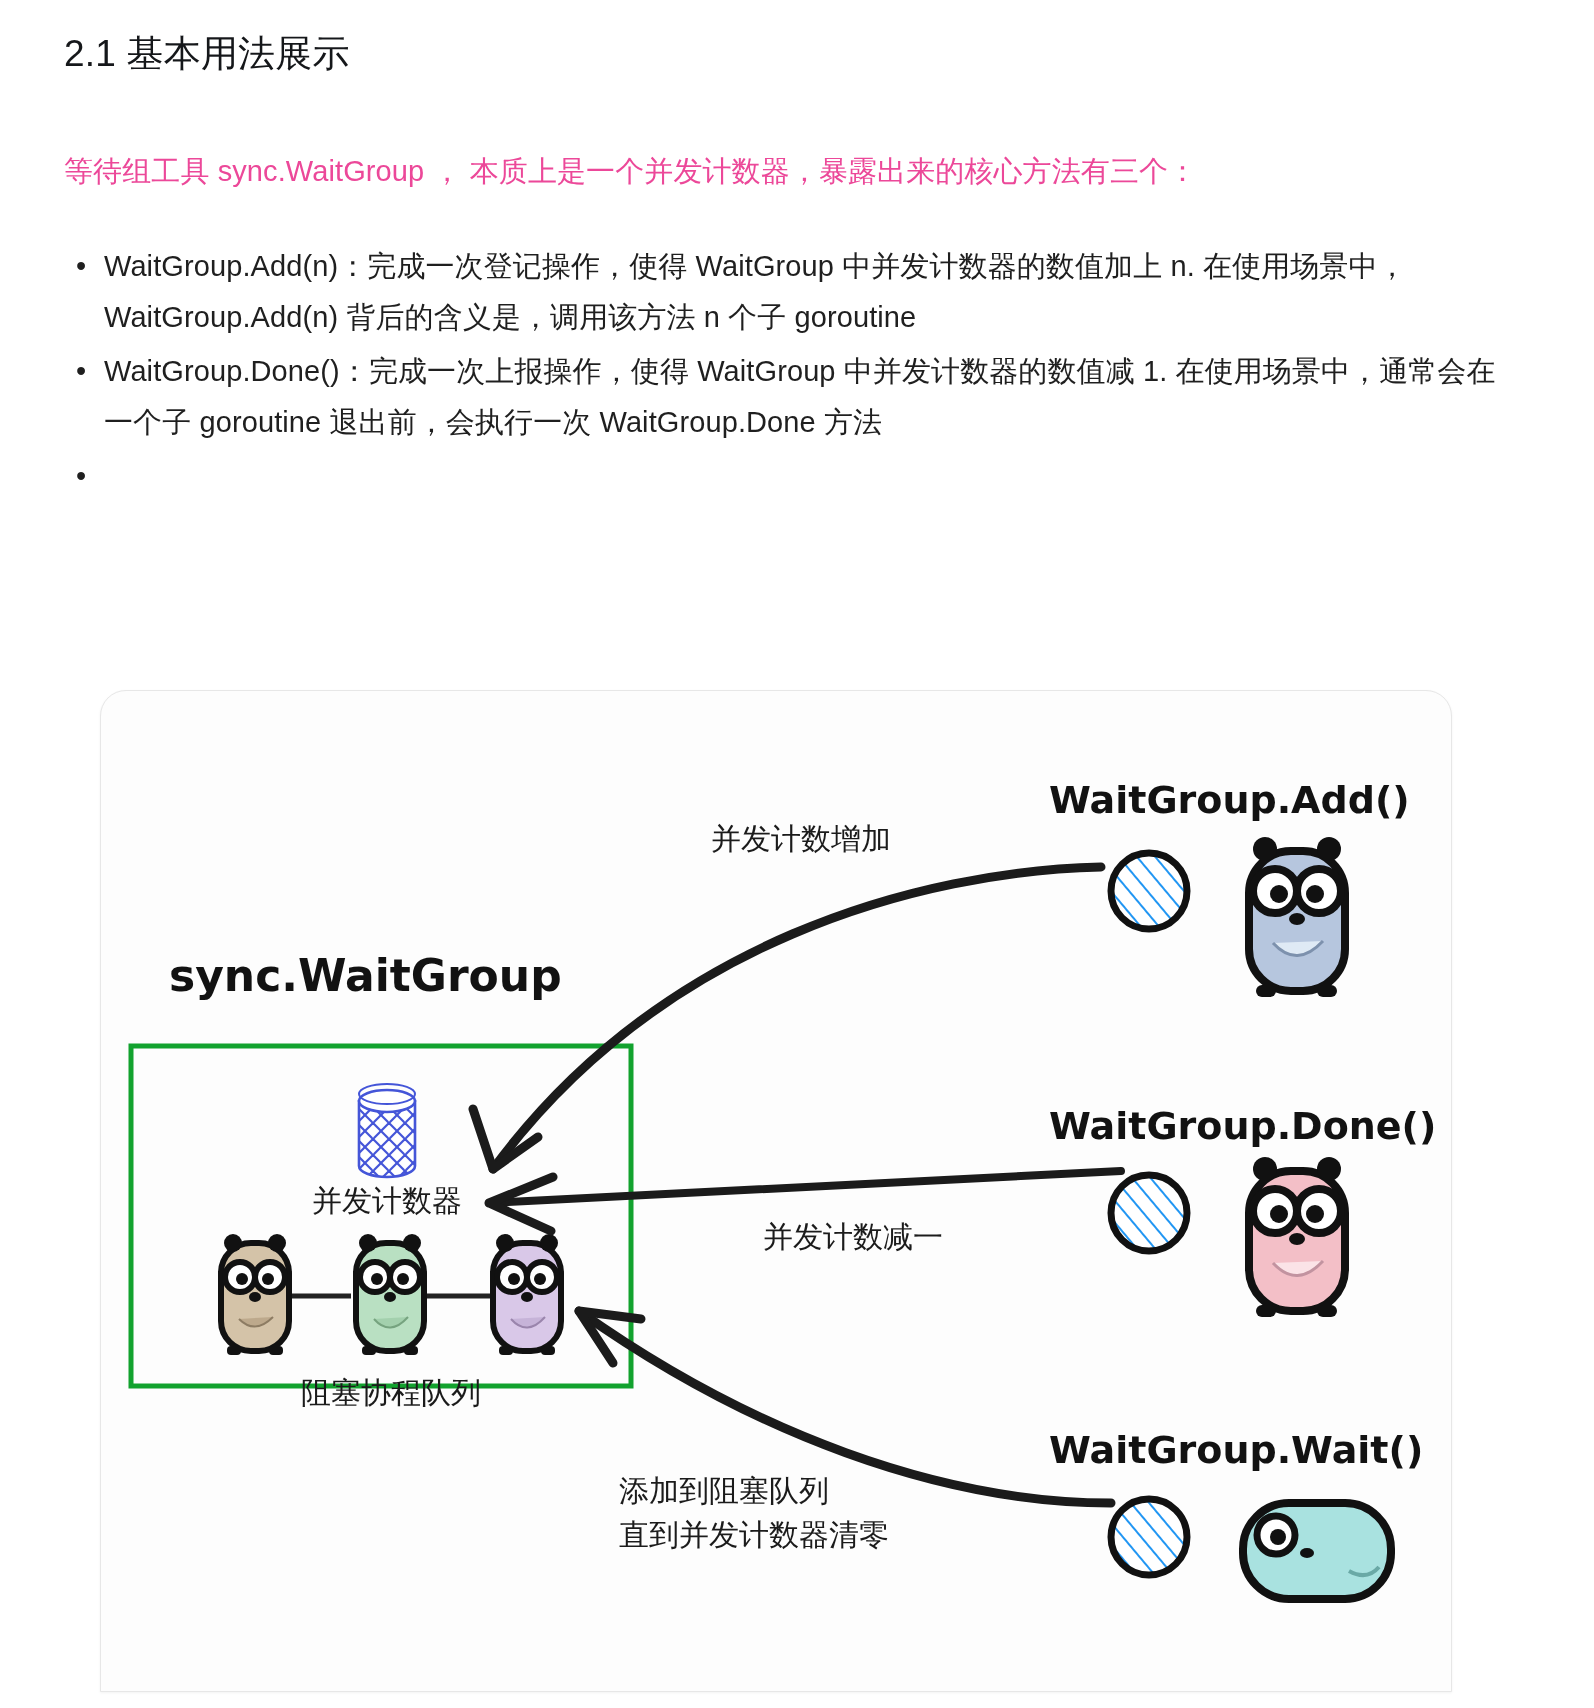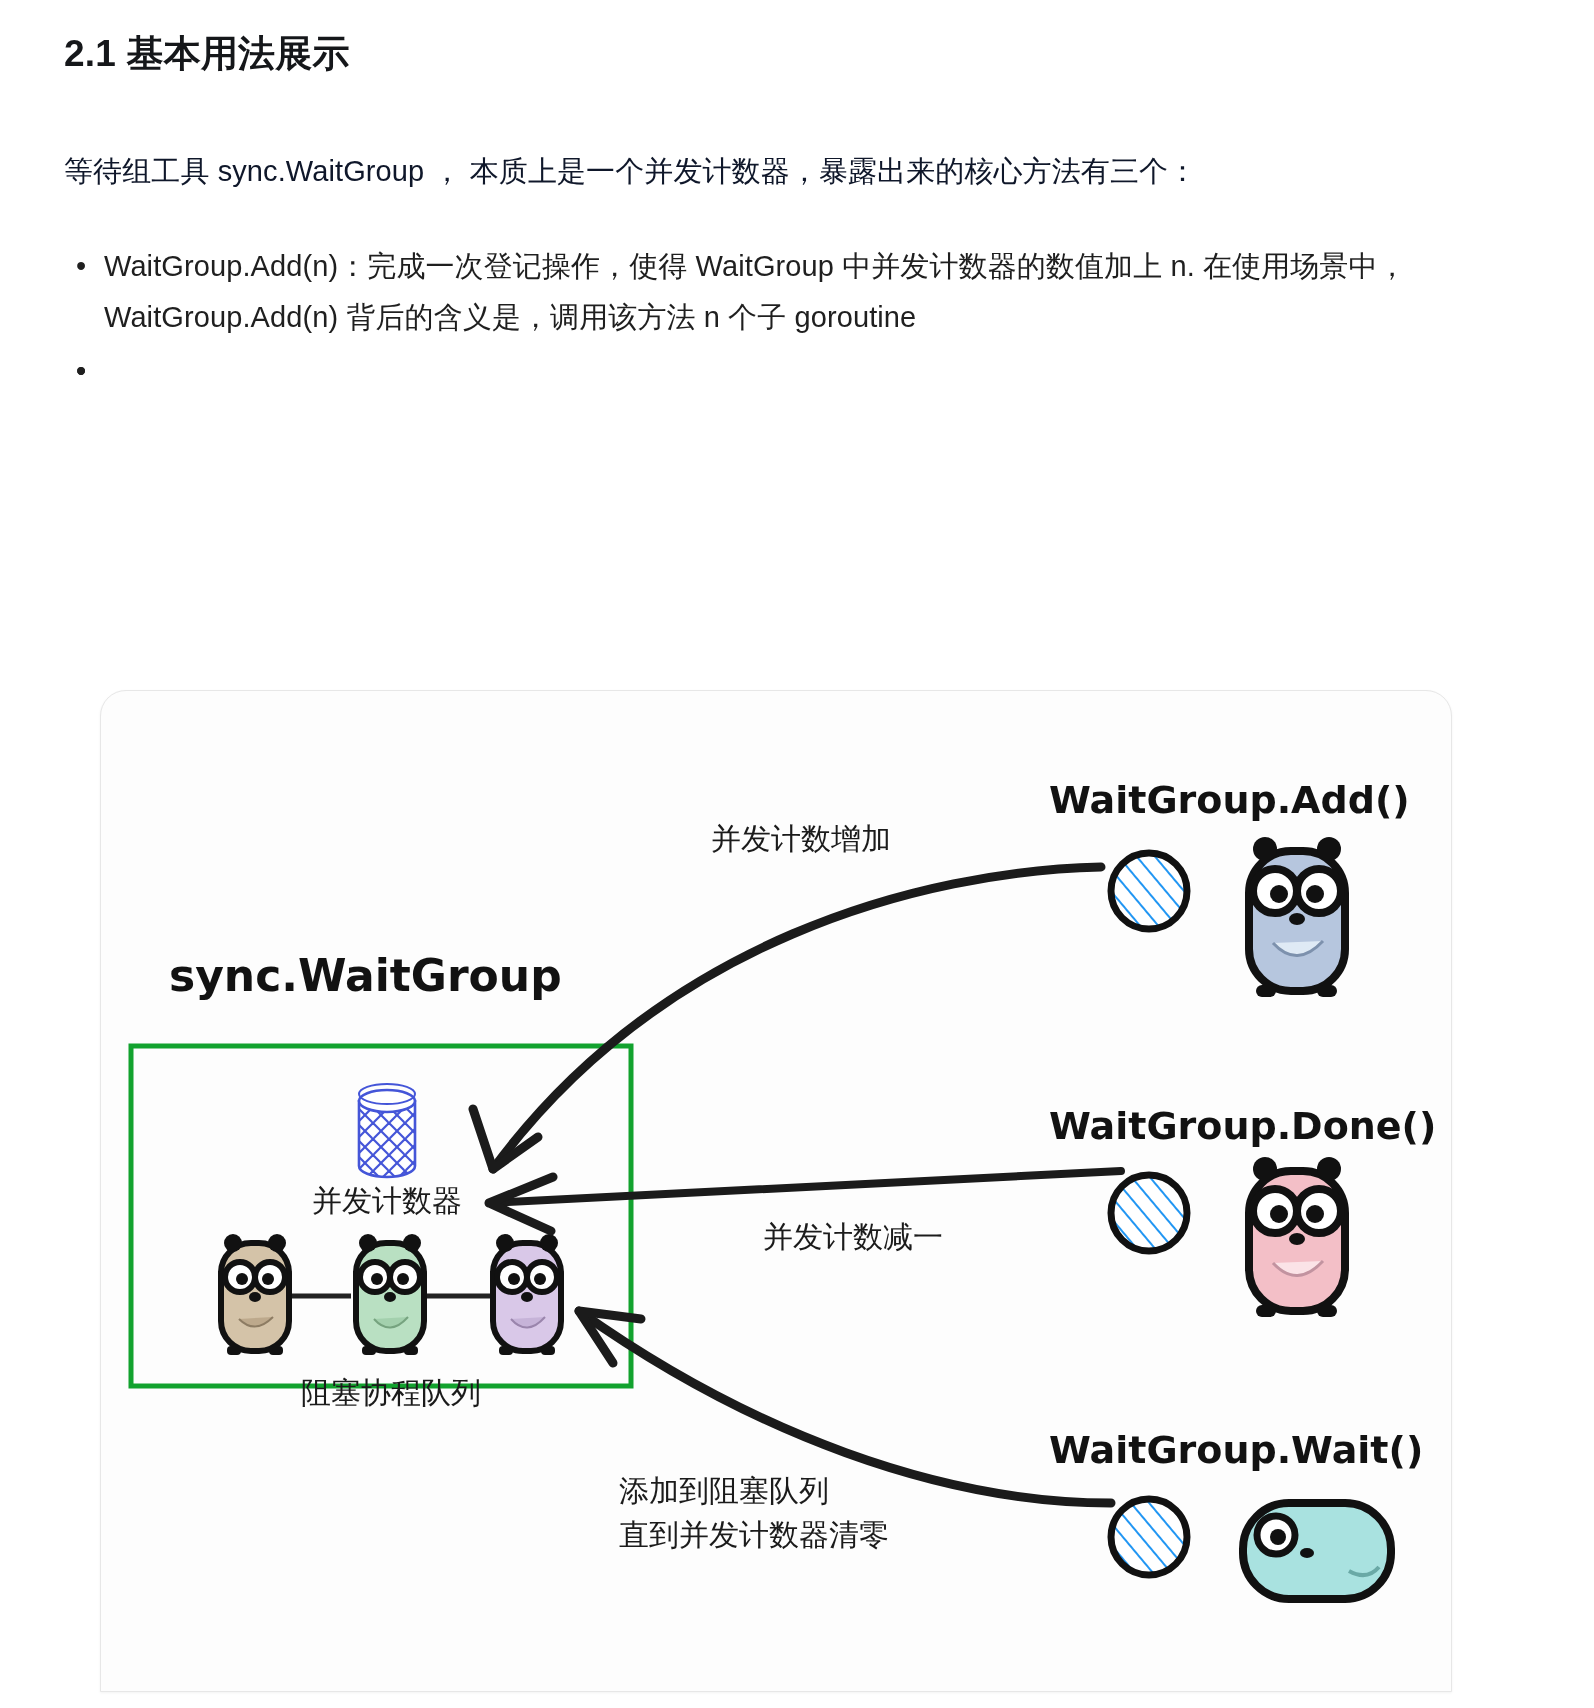--- a/index.html
+++ b/index.html
@@ -19,34 +19,34 @@
     position: relative;
     width: 1594px;
     height: 1708px;
     box-sizing: border-box;
     padding: 0 64px;
   }
 
   
   .section-heading {
     font-size: 37px;
-    font-weight: bold;
+    font-weight: normal;
     letter-spacing: 0.2px;
     margin: 0;
     padding-top: 28px;
     line-height: 1.4;
     color: #15171a;
   }
 
   
   .intro-paragraph {
     font-size: 29px;
     line-height: 1.75;
     margin: 66px 0 0 0;
-    color: #0f172a;
+    color: #ec4899;
     letter-spacing: 0.1px;
   }
 
   
   .method-list {
     list-style: none;
     margin: 44px 0 0 0;
     padding: 0;
   }
   .method-list li {
@@ -108,20 +108,21 @@
 
   <p class="intro-paragraph">等待组工具 sync.WaitGroup ， 本质上是一个并发计数器，暴露出来的核心方法有三个：</p>
 
   <ul class="method-list">
     <li>
       <span class="bullet-dot">•</span>
       <span>WaitGroup.Add(n)：完成一次登记操作，使得 WaitGroup 中并发计数器的数值加上 n. 在使用场景中，WaitGroup.Add(n) 背后的含义是，调用该方法 n 个子 goroutine</span>
     </li>
     <li>
       <span class="bullet-dot">•</span>
+      <span>WaitGroup.Done()：完成一次上报操作，使得 WaitGroup 中并发计数器的数值减 1. 在使用场景中，通常会在一个子 goroutine 退出前，会执行一次 WaitGroup.Done 方法</span>
     </li>
     <li>
       <span class="bullet-dot">•</span>
     </li>
   </ul>
 
   <div class="diagram-card">
     <svg class="diagram-svg" viewBox="0 0 1350 1000">
 
       <defs>

